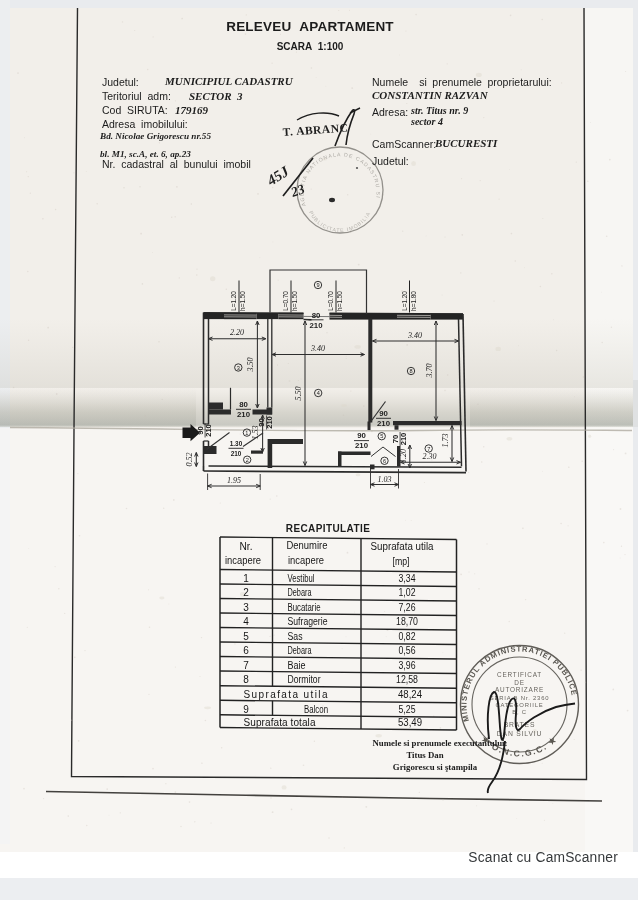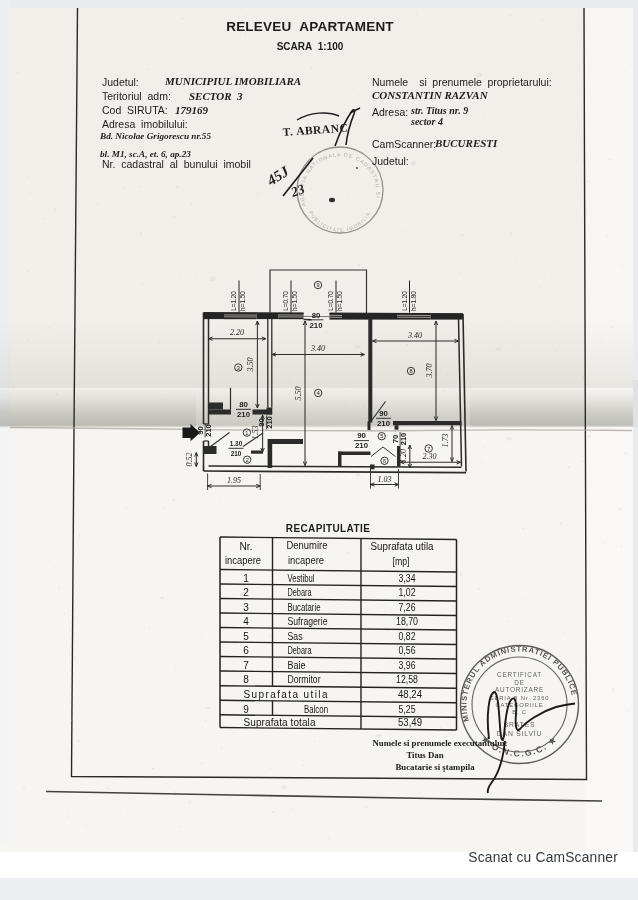--- a/index.html
+++ b/index.html
@@ -25,21 +25,21 @@
 <div class="gtop"></div>
 <div class="gleft"></div>
 <div class="gright"></div>
 <div class="whiteband"></div>
 <div class="gbot"></div>
 
 <div class="t" style="left:0;top:19px;width:620px;text-align:center;font-size:13.5px;font-weight:bold;letter-spacing:0.2px;">RELEVEU&nbsp;&nbsp;APARTAMENT</div>
 <div class="t" style="left:0;top:41px;width:620px;text-align:center;font-size:10px;font-weight:bold;letter-spacing:0px;">SCARA&nbsp;&nbsp;1:100</div>
 
 <div class="t" style="left:102px;top:75.5px;font-size:10.5px;">Judetul:</div>
-<div class="t bi" style="left:165px;top:74.5px;font-size:11px;">MUNICIPIUL IMOBILIARA</div>
+<div class="t bi" style="left:165px;top:74.5px;font-size:11px;">MUNICIPIUL CADASTRU</div>
 <div class="t" style="left:102px;top:90px;font-size:10.5px;">Teritoriul&nbsp; adm:</div>
 <div class="t bi" style="left:180px;top:89.5px;font-size:11px;margin-left:9px;">SECTOR&nbsp; 3</div>
 <div class="t" style="left:102px;top:104px;font-size:10.5px;">Cod&nbsp; SIRUTA:</div>
 <div class="t bi" style="left:175px;top:103.5px;font-size:11px;">179169</div>
 <div class="t" style="left:102px;top:118px;font-size:10.5px;">Adresa&nbsp; imobilului:</div>
 <div class="t bi" style="left:100px;top:131px;font-size:9.2px;">Bd. Nicolae Grigorescu nr.55</div>
 <div class="t bi" style="left:100px;top:149px;font-size:9.2px;">bl. M1, sc.A, et. 6, ap.23</div>
 <div class="t" style="left:102px;top:158px;font-size:10.5px;">Nr.&nbsp; cadastral&nbsp; al&nbsp; bunului&nbsp; imobil</div>
 
 <div class="t" style="left:372px;top:76px;font-size:10.5px;word-spacing:2.6px;">Numele&nbsp; si&nbsp;prenumele&nbsp;proprietarului:</div>
@@ -48,21 +48,21 @@
 <div class="t bi" style="left:411px;top:105px;font-size:10px;">str. Titus nr. 9</div>
 <div class="t bi" style="left:411px;top:116px;font-size:10px;">sector 4</div>
 <div class="t" style="left:372px;top:137.5px;font-size:10.5px;">CamScanner:</div>
 <div class="t bi" style="left:435px;top:136.5px;font-size:11px;">BUCURESTI</div>
 <div class="t" style="left:372px;top:155px;font-size:10.5px;">Judetul:</div>
 
 <div class="t" style="left:0;top:523px;width:656px;text-align:center;font-size:10px;font-weight:bold;letter-spacing:0.4px;">RECAPITULATIE</div>
 
 <div class="t" style="left:240px;top:738px;width:400px;text-align:center;font-family:'Liberation Serif',serif;font-weight:bold;font-size:8.8px;">Numele si prenumele executantului:</div>
 <div class="t" style="left:240px;top:750px;width:370px;text-align:center;font-family:'Liberation Serif',serif;font-weight:bold;font-size:8.8px;">Titus Dan</div>
-<div class="t" style="left:240px;top:761.5px;width:390px;text-align:center;font-family:'Liberation Serif',serif;font-weight:bold;font-size:8.8px;">Bucatarie si ştampila</div>
+<div class="t" style="left:240px;top:761.5px;width:390px;text-align:center;font-family:'Liberation Serif',serif;font-weight:bold;font-size:8.8px;">Grigorescu si ştampila</div>
 
 <div class="cam">Scanat cu CamScanner</div>
 
 <svg width="638" height="900" viewBox="0 0 638 900">
   <defs>
     <linearGradient id="fold" x1="0" y1="0" x2="0" y2="1">
       <stop offset="0" stop-color="#b9b6aa" stop-opacity="0"></stop>
       <stop offset="0.62" stop-color="#a2a294" stop-opacity="0.34"></stop>
       <stop offset="0.95" stop-color="#8f948a" stop-opacity="0.42"></stop>
       <stop offset="1" stop-color="#969a8c" stop-opacity="0.15"></stop>

